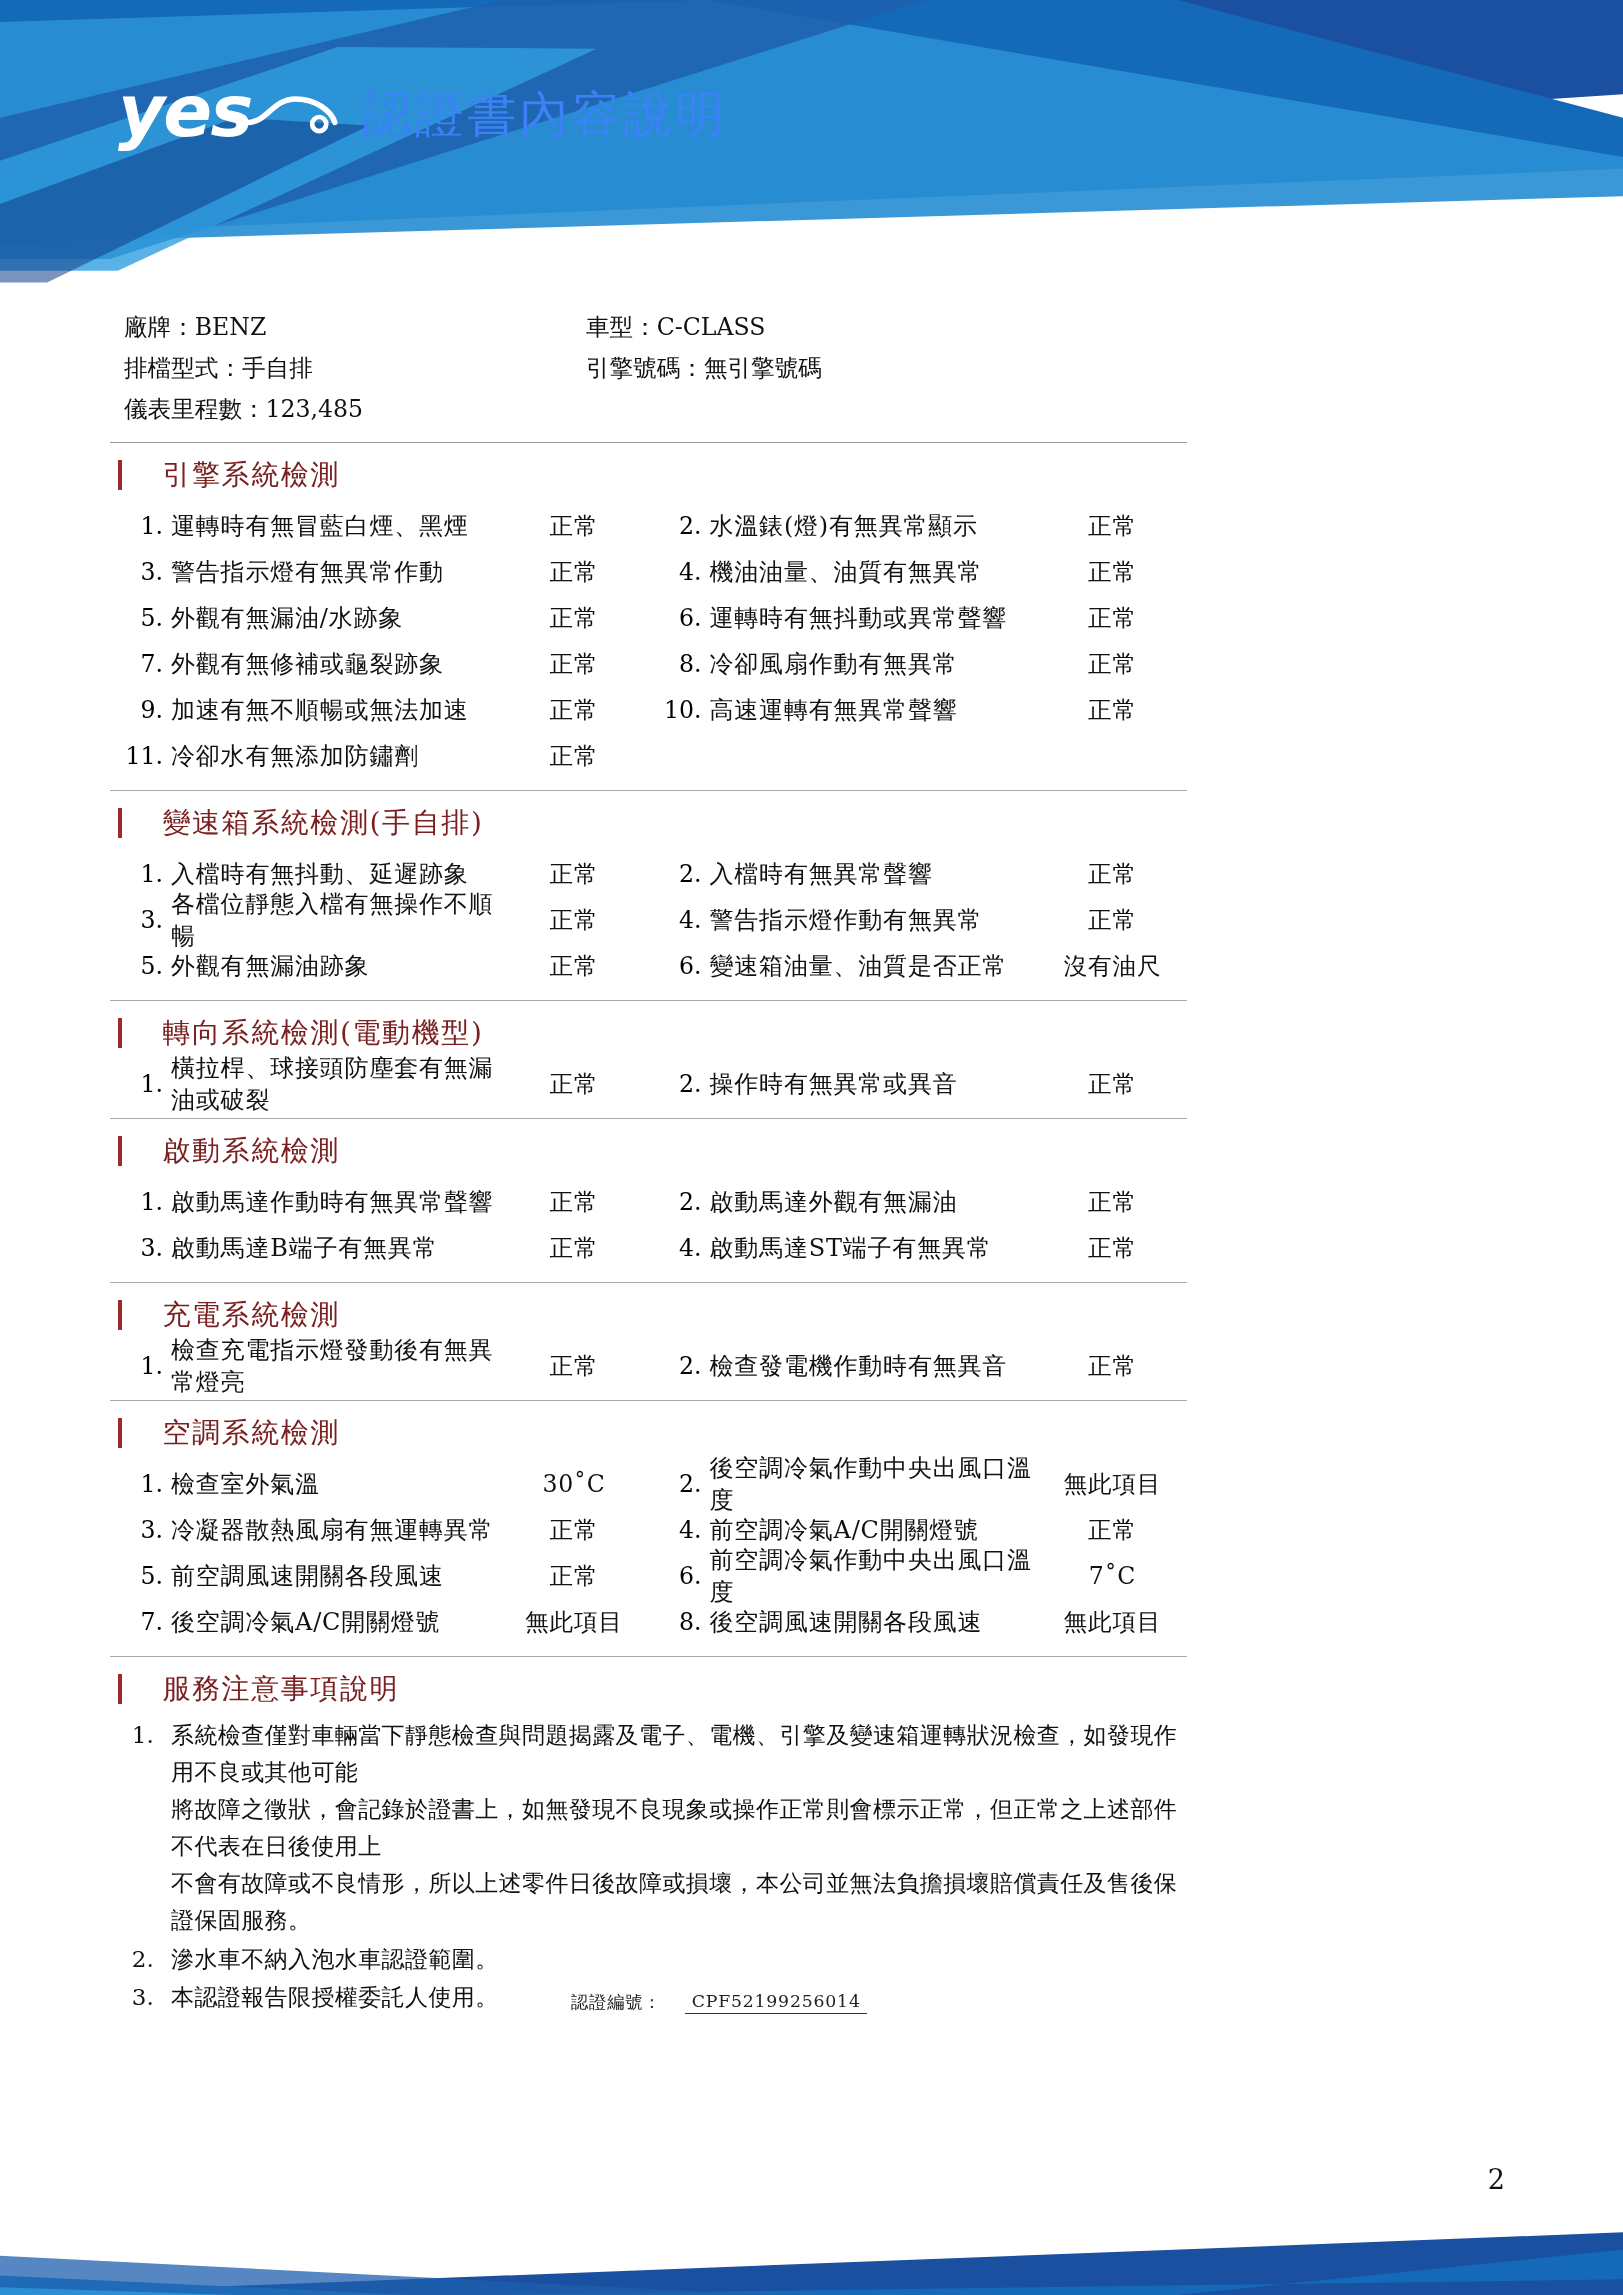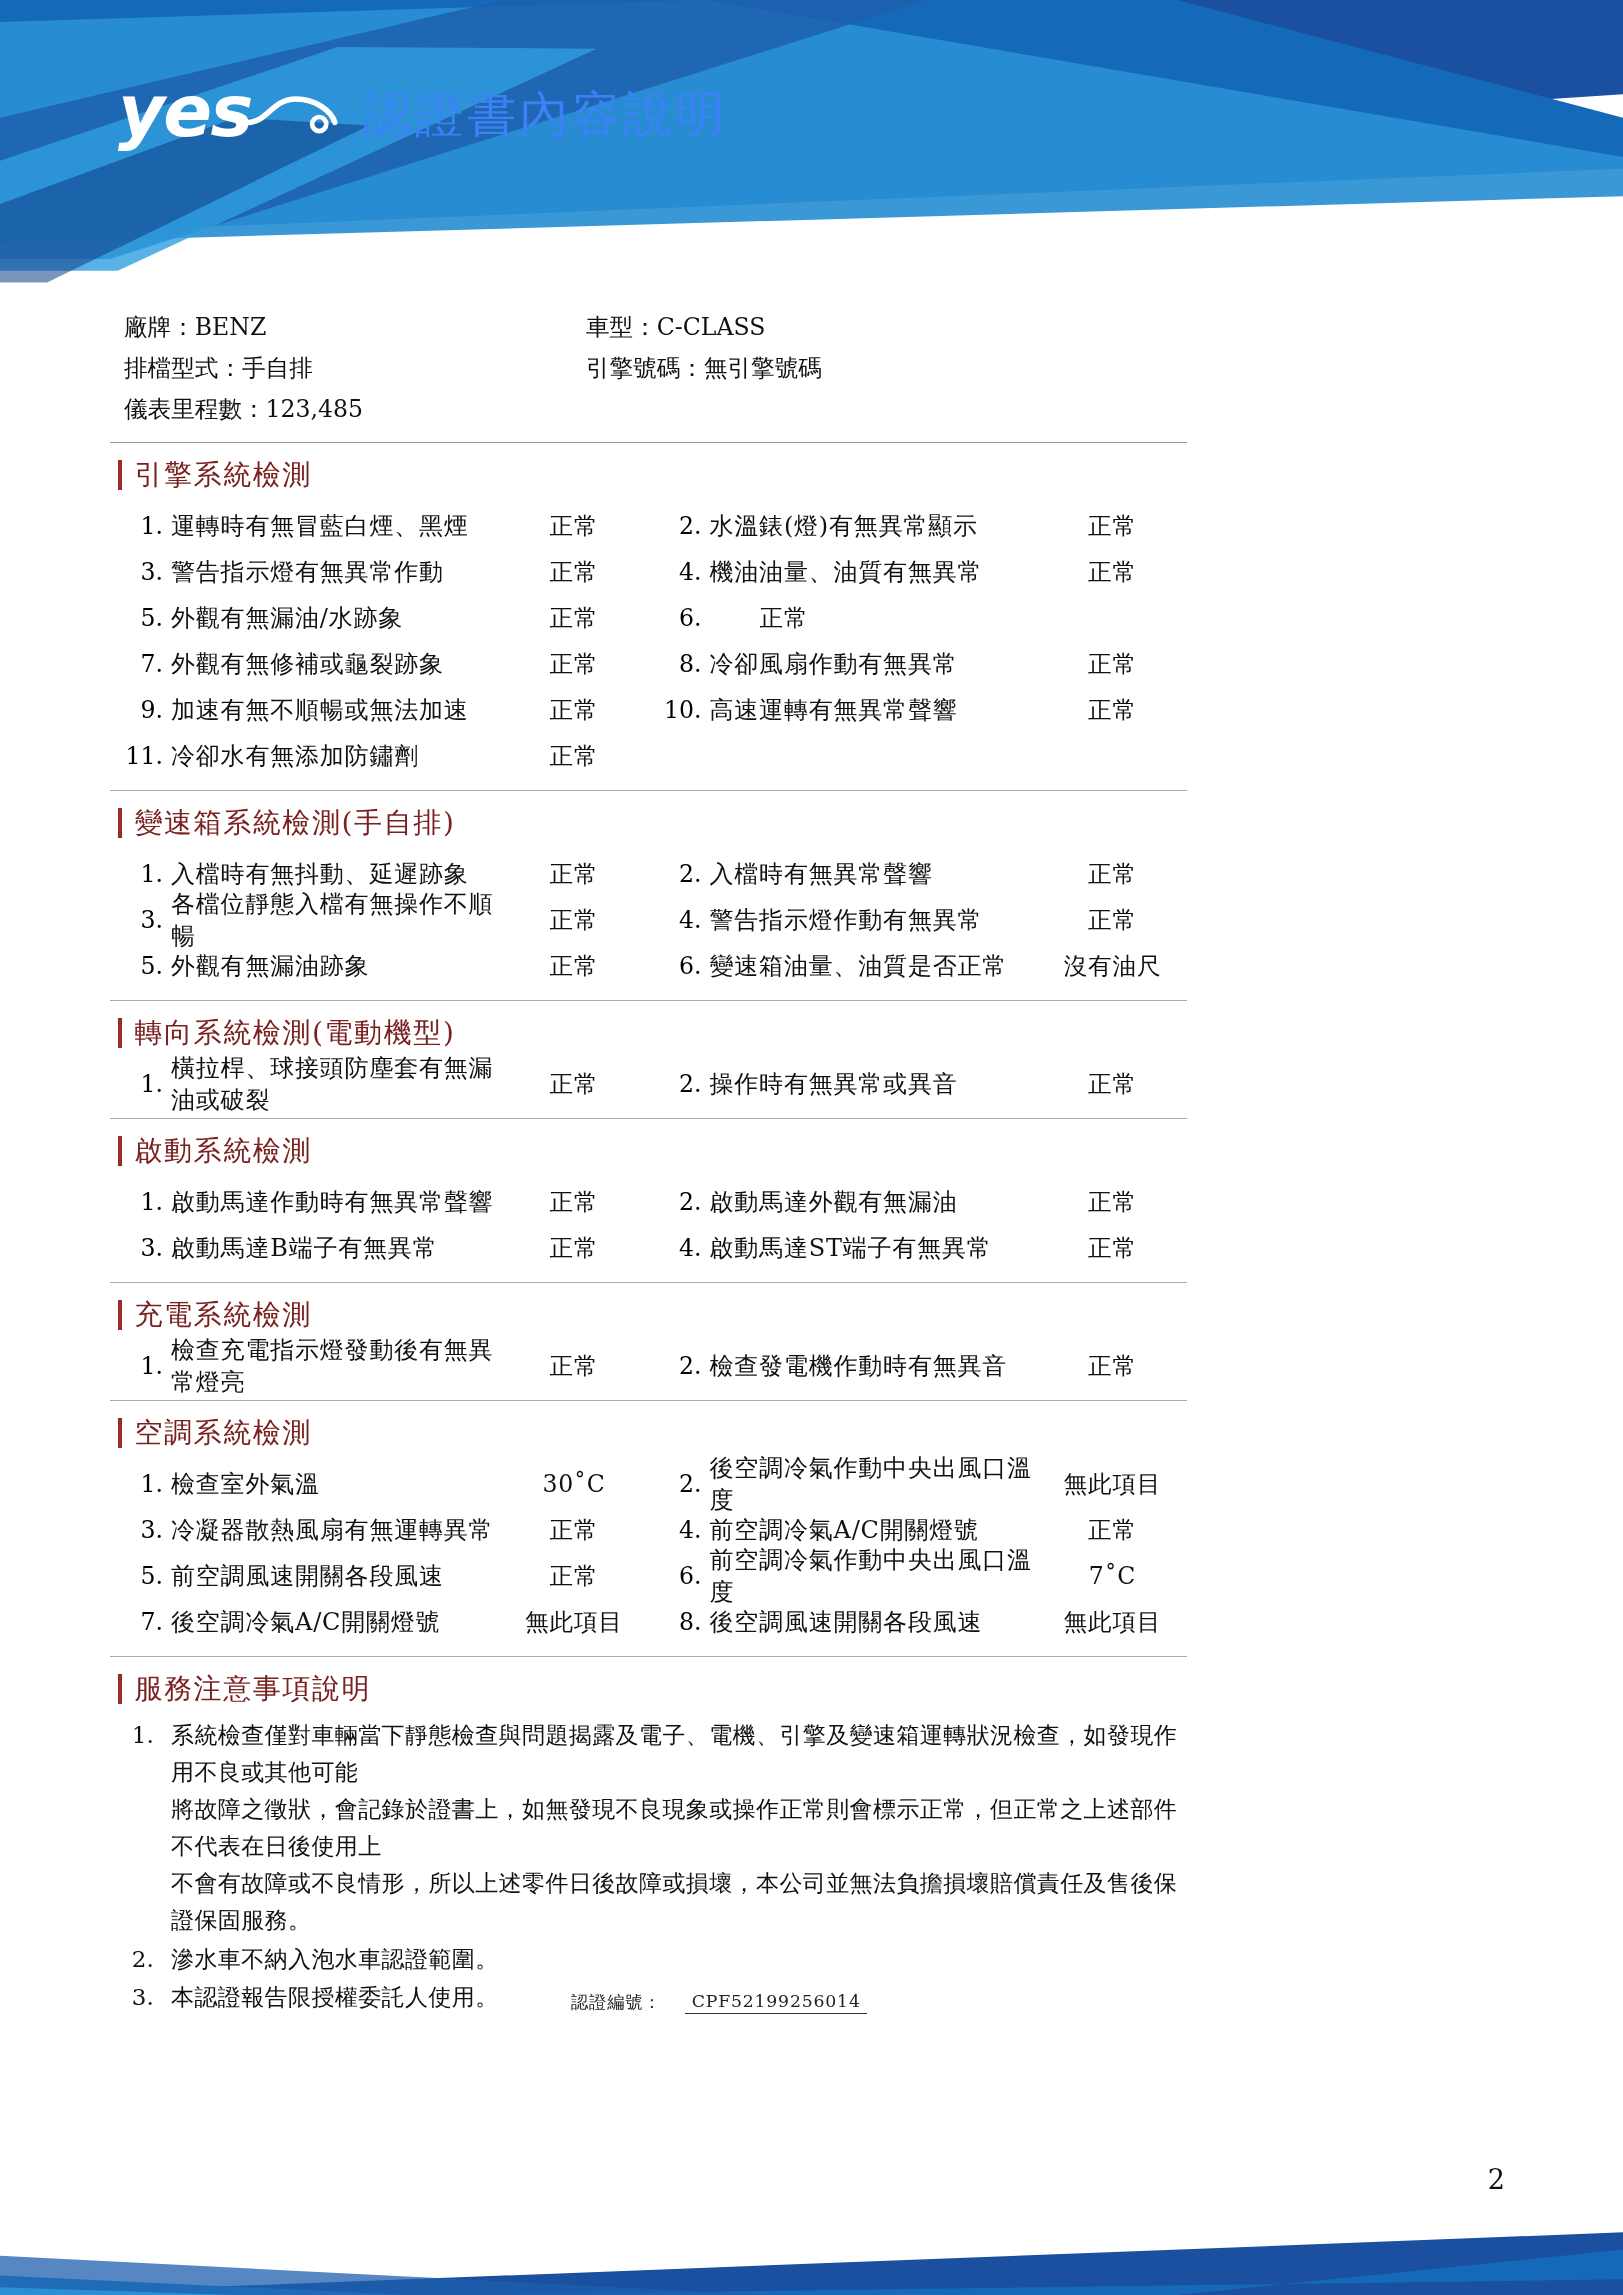--- a/index.html
+++ b/index.html
@@ -85,20 +85,21 @@
   .veh-row { height: 41px; line-height: 41px; white-space: nowrap; }
 
   
   .sect-title {
     display: flex;
     align-items: center;
     margin: 12.6px 0 4.7px 7.9px;
     font-size: 28px;
     color: #7a2020;
     letter-spacing: 1.6px;
+    gap: 28px;
   }
   .sect-bar {
     width: 3.9px;
     height: 30px;
     background: #9b2b2b;
     margin-right: 12.6px;
   }
 
   
   .items {
@@ -253,20 +254,21 @@
         </div>
       </div>
       <div class="irow">
         <div class="cell cellA">
           <span class="num">5.</span>
           <span class="lbl">外觀有無漏油/水跡象</span>
           <span class="val">正常</span>
         </div>
         <div class="cell cellB">
           <span class="num">6.</span>
+          <span class="lbl">運轉時有無抖動或異常聲響</span>
           <span class="val">正常</span>
         </div>
       </div>
       <div class="irow">
         <div class="cell cellA">
           <span class="num">7.</span>
           <span class="lbl">外觀有無修補或龜裂跡象</span>
           <span class="val">正常</span>
         </div>
         <div class="cell cellB">

